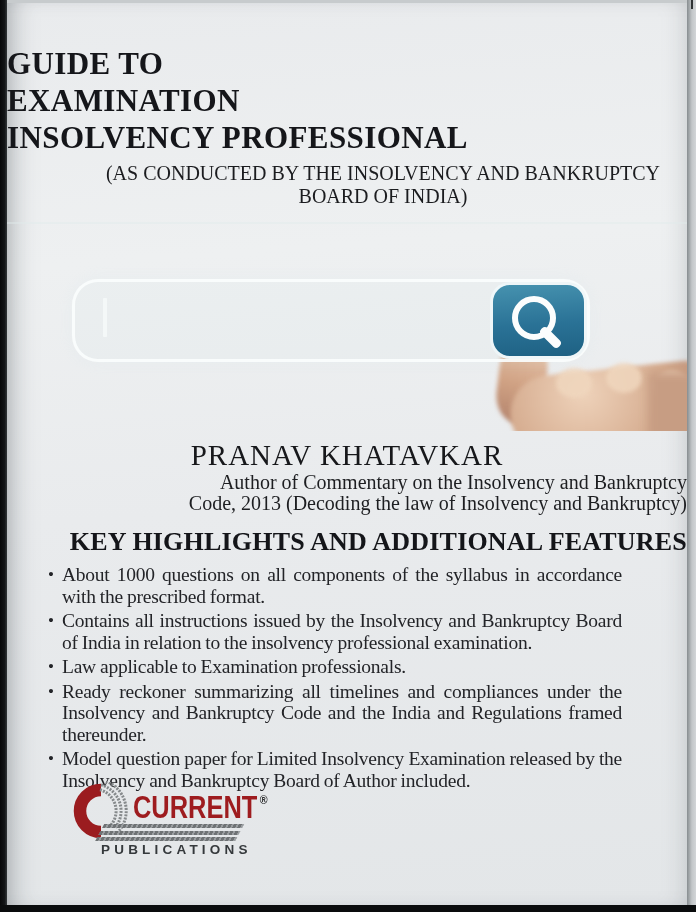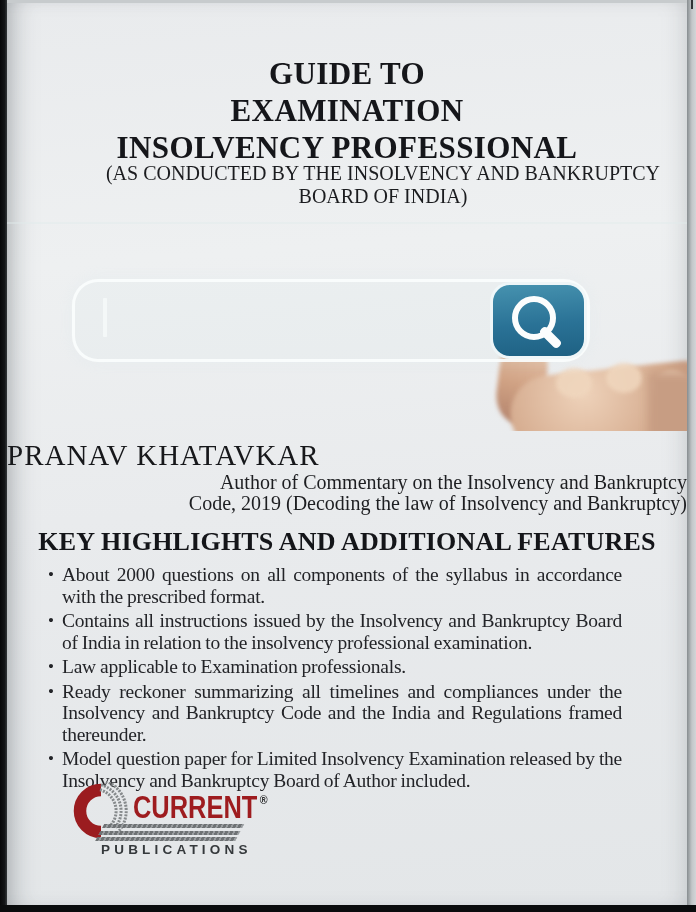--- a/index.html
+++ b/index.html
@@ -16,21 +16,21 @@
   .edge-right{right:0;top:0;width:9px;height:100%;
     background:linear-gradient(90deg,#878d90,#c3c7c9 55%,#d2d5d7);}
   .corner-tick{position:absolute;right:3px;top:0;width:2px;height:9px;background:#2f3335;z-index:41;}
 
   
   .cover{position:absolute;left:7px;top:3px;right:9px;bottom:7px;overflow:hidden;
     background:linear-gradient(176deg,#e9ebed 0%,#eef0f1 28%,#e9ebed 55%,#e3e6e8 100%);
     box-shadow:inset 20px 0 30px -22px rgba(55,64,70,.55),
                inset -16px 0 26px -18px rgba(120,128,132,.4);}
 
-  .title-block{position:absolute;top:52px;left:0;width:100%;text-align:center;
+  .title-block{position:absolute;top:42px;left:0;width:100%;text-align:left;
     font-weight:bold;font-size:31px;line-height:37px;letter-spacing:.4px;color:#15161a;}
   .subtitle-block{position:absolute;top:159px;left:0;width:100%;text-align:center;
     font-size:20px;line-height:22.5px;color:#1b1c1f;padding-left:36px;}
 
   
   .hero{position:absolute;left:-7px;top:219px;width:703px;height:209px;overflow:hidden;
     background:
       radial-gradient(95px 75px at 91% 4%, rgba(62,52,38,.8), rgba(62,52,38,0) 70%),
       radial-gradient(170px 130px at 20% 6%, rgba(148,158,156,.65), rgba(148,158,156,0) 72%),
       radial-gradient(240px 170px at 50% 20%, rgba(152,170,170,.5), rgba(152,170,170,0) 72%),
@@ -57,25 +57,25 @@
   .hand{position:absolute;filter:blur(2px);}
   .finger{left:498px;top:116px;width:48px;height:86px;border-radius:24px/30px;
     background:linear-gradient(190deg,#ecccb3 0%,#d0a284 55%,#b2826b 100%);transform:rotate(7deg);}
   .fist{left:510px;top:146px;width:215px;height:78px;border-radius:50px;
     background:radial-gradient(circle at 35% 28%,#eed2ba 0%,#d4aa8d 55%,#ad7c66 100%);transform:rotate(-6deg);}
   .knuckle{width:36px;height:30px;border-radius:50%;background:#f0d7be;opacity:.85;}
   .k1{left:556px;top:146px;} .k2{left:606px;top:141px;} .k3{left:654px;top:149px;}
   .arm{left:648px;top:150px;width:60px;height:70px;background:#c79d83;filter:blur(4px);}
 
   
-  .author-name{position:absolute;top:436px;left:0;width:100%;text-align:left;
+  .author-name{position:absolute;top:436px;left:0;width:100%;text-align:center;
     font-size:29px;letter-spacing:1px;color:#17181b;}
   .author-credit{position:absolute;top:469px;left:0;width:100%;text-align:right;
     font-size:20px;line-height:20.5px;color:#1d1e21;}
-  .hl-heading{position:absolute;top:524px;left:0;width:100%;text-align:center;
+  .hl-heading{position:absolute;top:524px;left:0;width:100%;text-align:right;
     font-weight:bold;font-size:26px;letter-spacing:.2px;color:#141519;}
 
   .bullets{position:absolute;top:561px;left:41px;width:574px;margin:0;padding:0;list-style:none;}
   .bullets li{display:flex;margin:0 0 3px 0;font-size:19.5px;line-height:21.5px;color:#232428;}
   .dot{flex:none;width:14px;font-size:17px;}
   .btext{flex:1;text-align:justify;letter-spacing:-.25px;word-spacing:-.5px;}
 
   
   .publisher-logo{position:absolute;left:58px;top:777px;width:200px;height:82px;}
   .logo-mark{position:absolute;left:2px;top:2px;}
@@ -122,29 +122,29 @@
             <span class="lens"></span>
             <span class="lens-handle"></span>
           </span>
         </div>
       </div>
     </div>
 
     <div class="author-name">PRANAV KHATAVKAR</div>
     <div class="author-credit">
       <div>Author of Commentary on the Insolvency and Bankruptcy</div>
-      <div>Code, 2019 (Decoding the law of Insolvency and Bankruptcy)</div>
+      <div>Code, 2013 (Decoding the law of Insolvency and Bankruptcy)</div>
     </div>
 
     <div class="hl-heading">KEY HIGHLIGHTS AND ADDITIONAL FEATURES</div>
 
     <ul class="bullets">
       <li>
         <span class="dot">•</span>
-        <span class="btext">About 2000 questions on all components of the syllabus in accordance with the prescribed format.</span>
+        <span class="btext">About 1000 questions on all components of the syllabus in accordance with the prescribed format.</span>
       </li>
       <li>
         <span class="dot">•</span>
         <span class="btext">Contains all instructions issued by the Insolvency and Bankruptcy Board of India in relation to the insolvency professional examination.</span>
       </li>
       <li>
         <span class="dot">•</span>
         <span class="btext">Law applicable to Examination professionals.</span>
       </li>
       <li>

